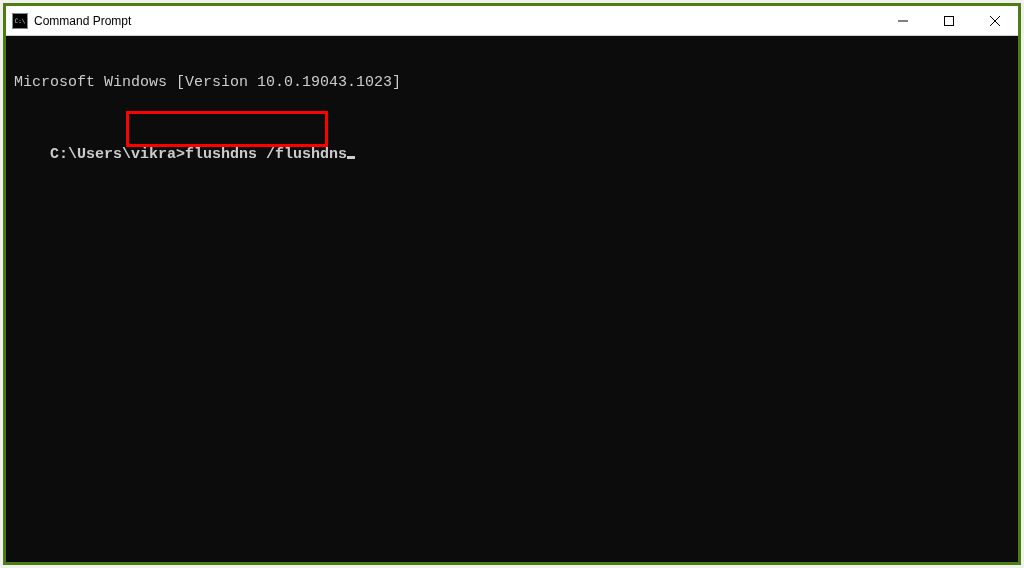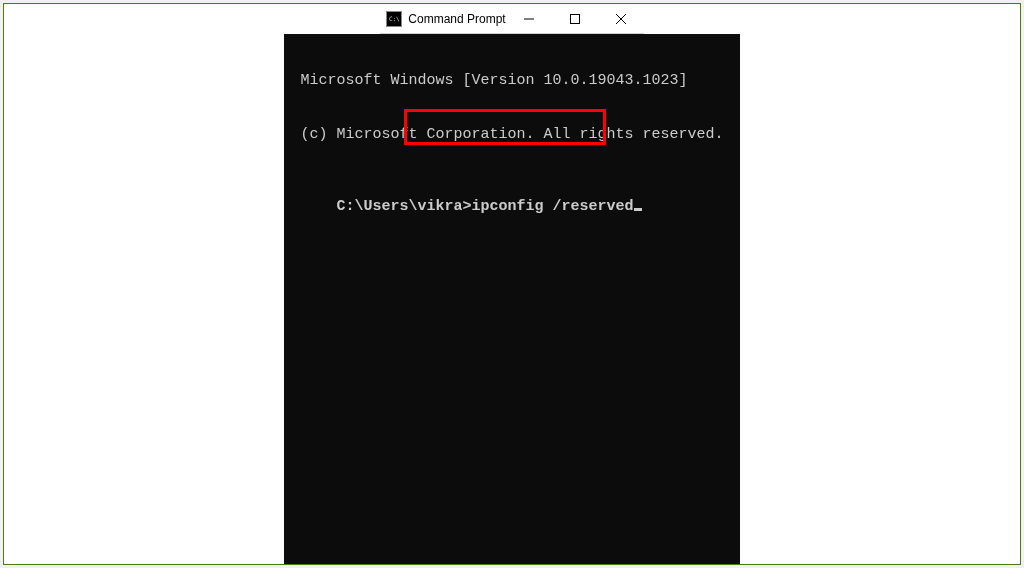--- a/index.html
+++ b/index.html
@@ -8,24 +8,23 @@
       font-family: "Segoe UI", Tahoma, sans-serif;
       width: 1024px;
       height: 568px;
       overflow: hidden;
     }
     .window {
       width: 1018px;
       height: 562px;
       margin: 3px;
       background: #fff;
-      border: 1px solid #4d7c0f;
+      border: 3px solid #4d7c0f;
       display: flex;
       flex-direction: column;
-      align-items: center;
     }
     .titlebar {
       height: 30px;
       background: #ffffff;
       display: flex;
       align-items: center;
       border-bottom: 1px solid #d0d0d0;
     }
     .title-left {
       display: flex;
@@ -69,21 +68,21 @@
     }
     .ctl svg { width: 10px; height: 10px; stroke: #000; stroke-width: 1; fill: none; }
     .ctl.close svg { width: 12px; height: 12px; }
     .terminal {
       flex: 1;
       background: #0c0c0c;
       color: #cccccc;
       font-family: Consolas, "Courier New", monospace;
       font-size: 15px;
       line-height: 18px;
-      padding: 2px 16px;
+      padding: 2px 8px;
       position: relative;
       white-space: pre;
     }
     .line { display: block; }
     .prompt-line { display: inline; font-weight: bold; }
     .cursor {
       display: inline-block;
       width: 8px;
       height: 3px;
       background: #cccccc;
@@ -119,18 +118,17 @@
       <div class="ctl close">
         <svg viewBox="0 0 12 12">
             <line x1="1" y1="1" x2="11" y2="11"></line>
             <line x1="11" y1="1" x2="1" y2="11"></line>
           </svg>
       </div>
     </div>
   </div>
   <div class="terminal">
     <span class="line">Microsoft Windows [Version 10.0.19043.1023]</span>
-    <span class="line">(c) Microsoft Corporation. All rights reserved.</span>
     <span class="line"></span>
-    <span class="prompt-line">C:\Users\vikra&gt;</span><span class="prompt-line">ipconfig /reserved</span><span class="cursor"></span>
+    <span class="prompt-line">C:\Users\vikra&gt;</span><span class="prompt-line">flushdns /flushdns</span><span class="cursor"></span>
     <div class="highlight-box" style="left:120px;top:75px;width:202px;height:36px;"></div>
   </div>
 </div>
 
 </body></html>

